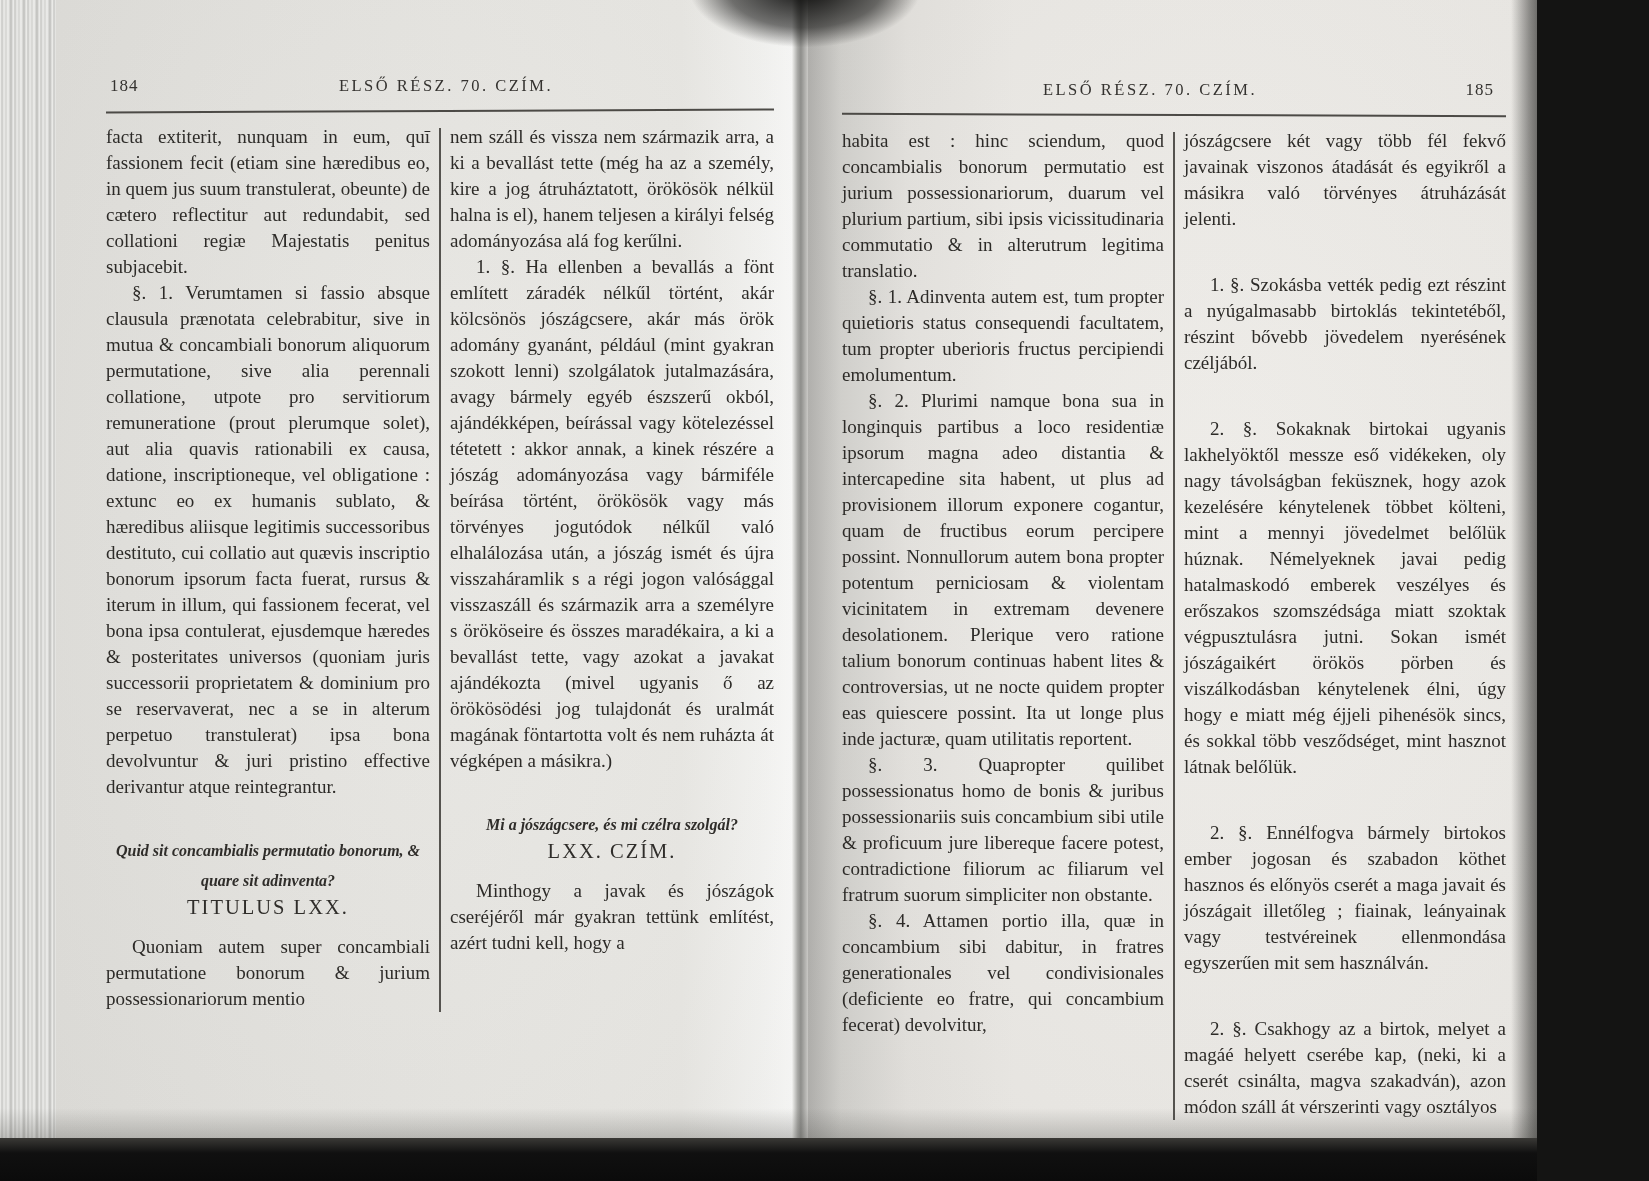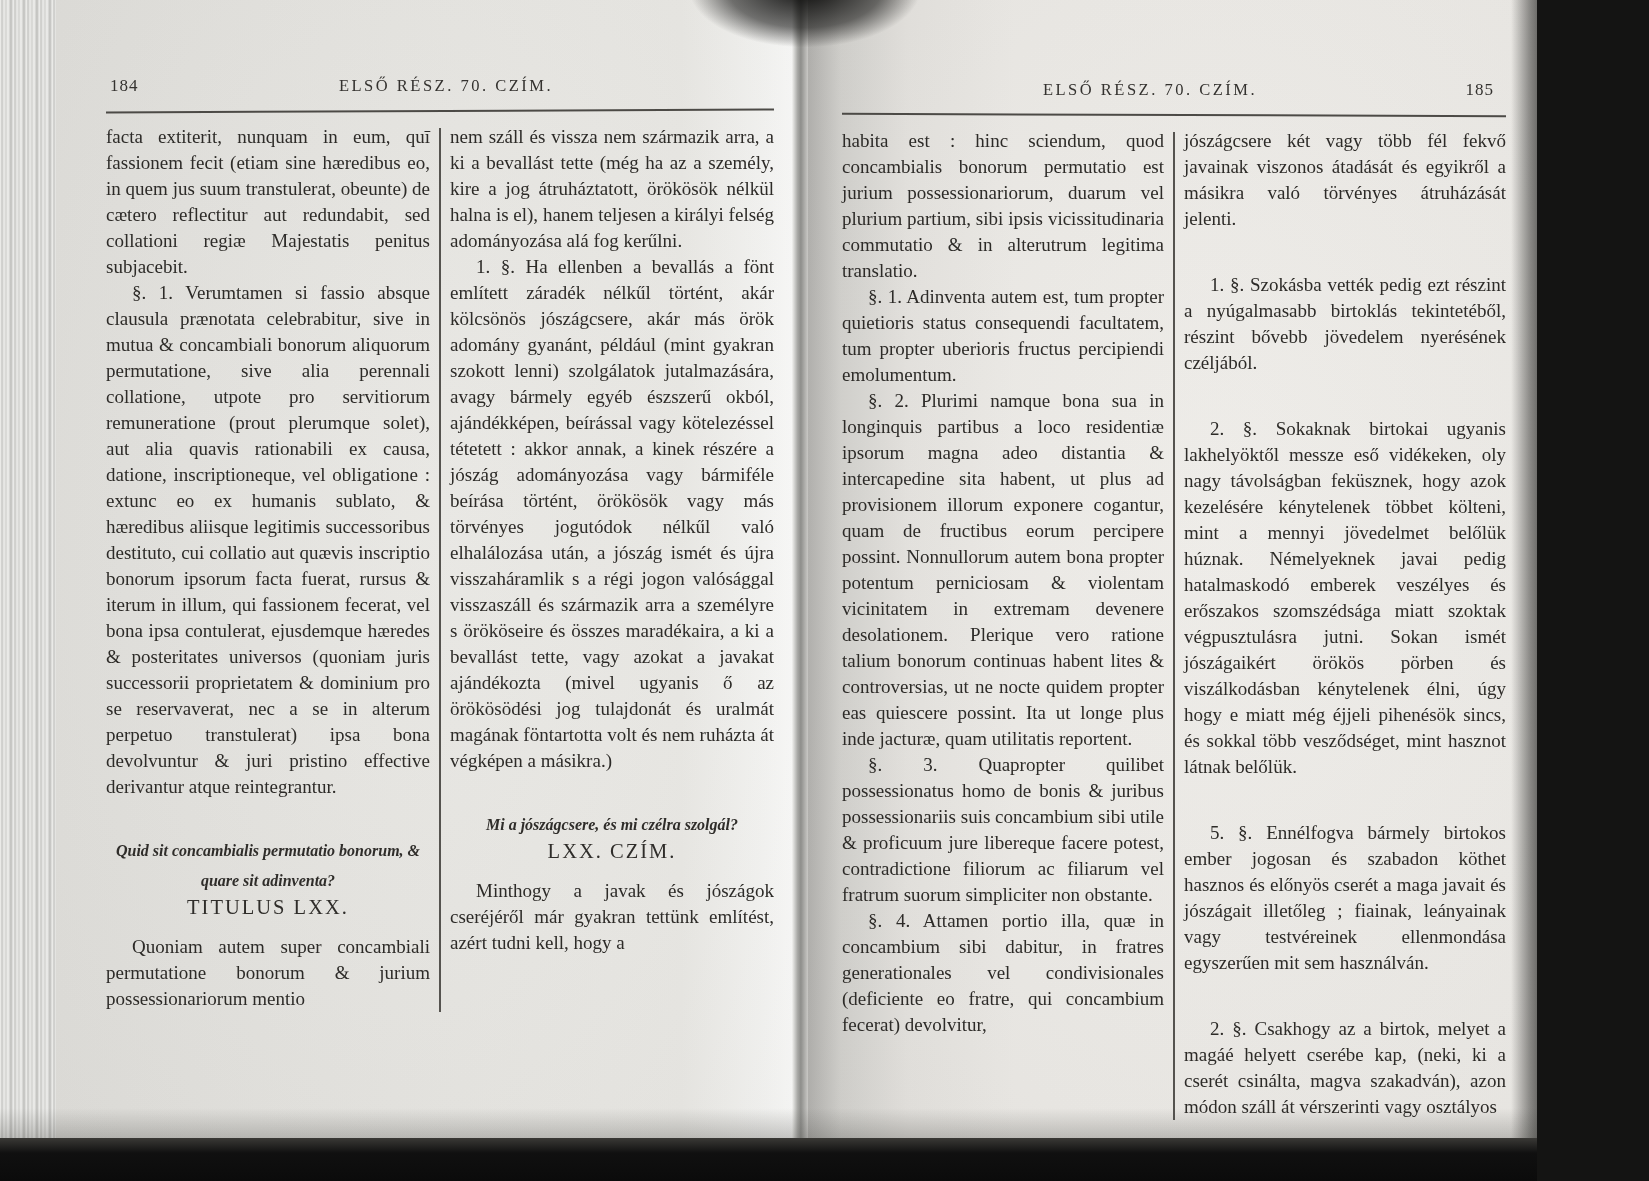--- a/index.html
+++ b/index.html
@@ -138,21 +138,21 @@
         <p class="ind">§. 1. Adinventa autem est, tum propter quietioris status consequendi facultatem, tum propter uberioris fructus percipiendi emolumentum.</p>
         <p class="ind">§. 2. Plurimi namque bona sua in longinquis partibus a loco residentiæ ipsorum magna adeo distantia &amp; intercapedine sita habent, ut plus ad provisionem illorum exponere cogantur, quam de fructibus eorum percipere possint. Nonnullorum autem bona propter potentum perniciosam &amp; violentam vicinitatem in extremam devenere desolationem. Plerique vero ratione talium bonorum continuas habent lites &amp; controversias, ut ne nocte quidem propter eas quiescere possint. Ita ut longe plus inde jacturæ, quam utilitatis reportent.</p>
         <p class="ind">§. 3. Quapropter quilibet possessionatus homo de bonis &amp; juribus possessionariis suis concambium sibi utile &amp; proficuum jure libereque facere potest, contradictione filiorum ac filiarum vel fratrum suorum simpliciter non obstante.</p>
         <p class="ind">§. 4. Attamen portio illa, quæ in concambium sibi dabitur, in fratres generationales vel condivisionales (deficiente eo fratre, qui concambium fecerat) devolvitur,</p>
       </div>
       <div class="col-sep"></div>
       <div class="col">
         <p>jószágcsere két vagy több fél fekvő javainak viszonos átadását és egyikről a másikra való törvényes átruházását jelenti.</p>
         <p class="ind gap">1. §. Szokásba vették pedig ezt részint a nyúgalmasabb birtoklás tekintetéből, részint bővebb jövedelem nyerésének czéljából.</p>
         <p class="ind gap">2. §. Sokaknak birtokai ugyanis lakhelyöktől messze eső vidékeken, oly nagy távolságban feküsznek, hogy azok kezelésére kénytelenek többet költeni, mint a mennyi jövedelmet belőlük húznak. Némelyeknek javai pedig hatalmaskodó emberek veszélyes és erőszakos szomszédsága miatt szoktak végpusztulásra jutni. Sokan ismét jószágaikért örökös pörben és viszálkodásban kénytelenek élni, úgy hogy e miatt még éjjeli pihenésök sincs, és sokkal több vesződséget, mint hasznot látnak belőlük.</p>
-        <p class="ind gap">5. §. Ennélfogva bármely birtokos ember jogosan és szabadon köthet hasznos és előnyös cserét a maga javait és jószágait illetőleg ; fiainak, leányainak vagy testvéreinek ellenmondása egyszerűen mit sem használván.</p>
+        <p class="ind gap">2. §. Ennélfogva bármely birtokos ember jogosan és szabadon köthet hasznos és előnyös cserét a maga javait és jószágait illetőleg ; fiainak, leányainak vagy testvéreinek ellenmondása egyszerűen mit sem használván.</p>
         <p class="ind gap">2. §. Csakhogy az a birtok, melyet a magáé helyett cserébe kap, (neki, ki a cserét csinálta, magva szakadván), azon módon száll át vérszerinti vagy osztályos</p>
       </div>
     </div>
   </div>
 
   <div class="right-page-edge"></div>
   <div class="bottom-page-shadow"></div>
   <div class="bottom-cover-edge"></div>
 
 </div>

